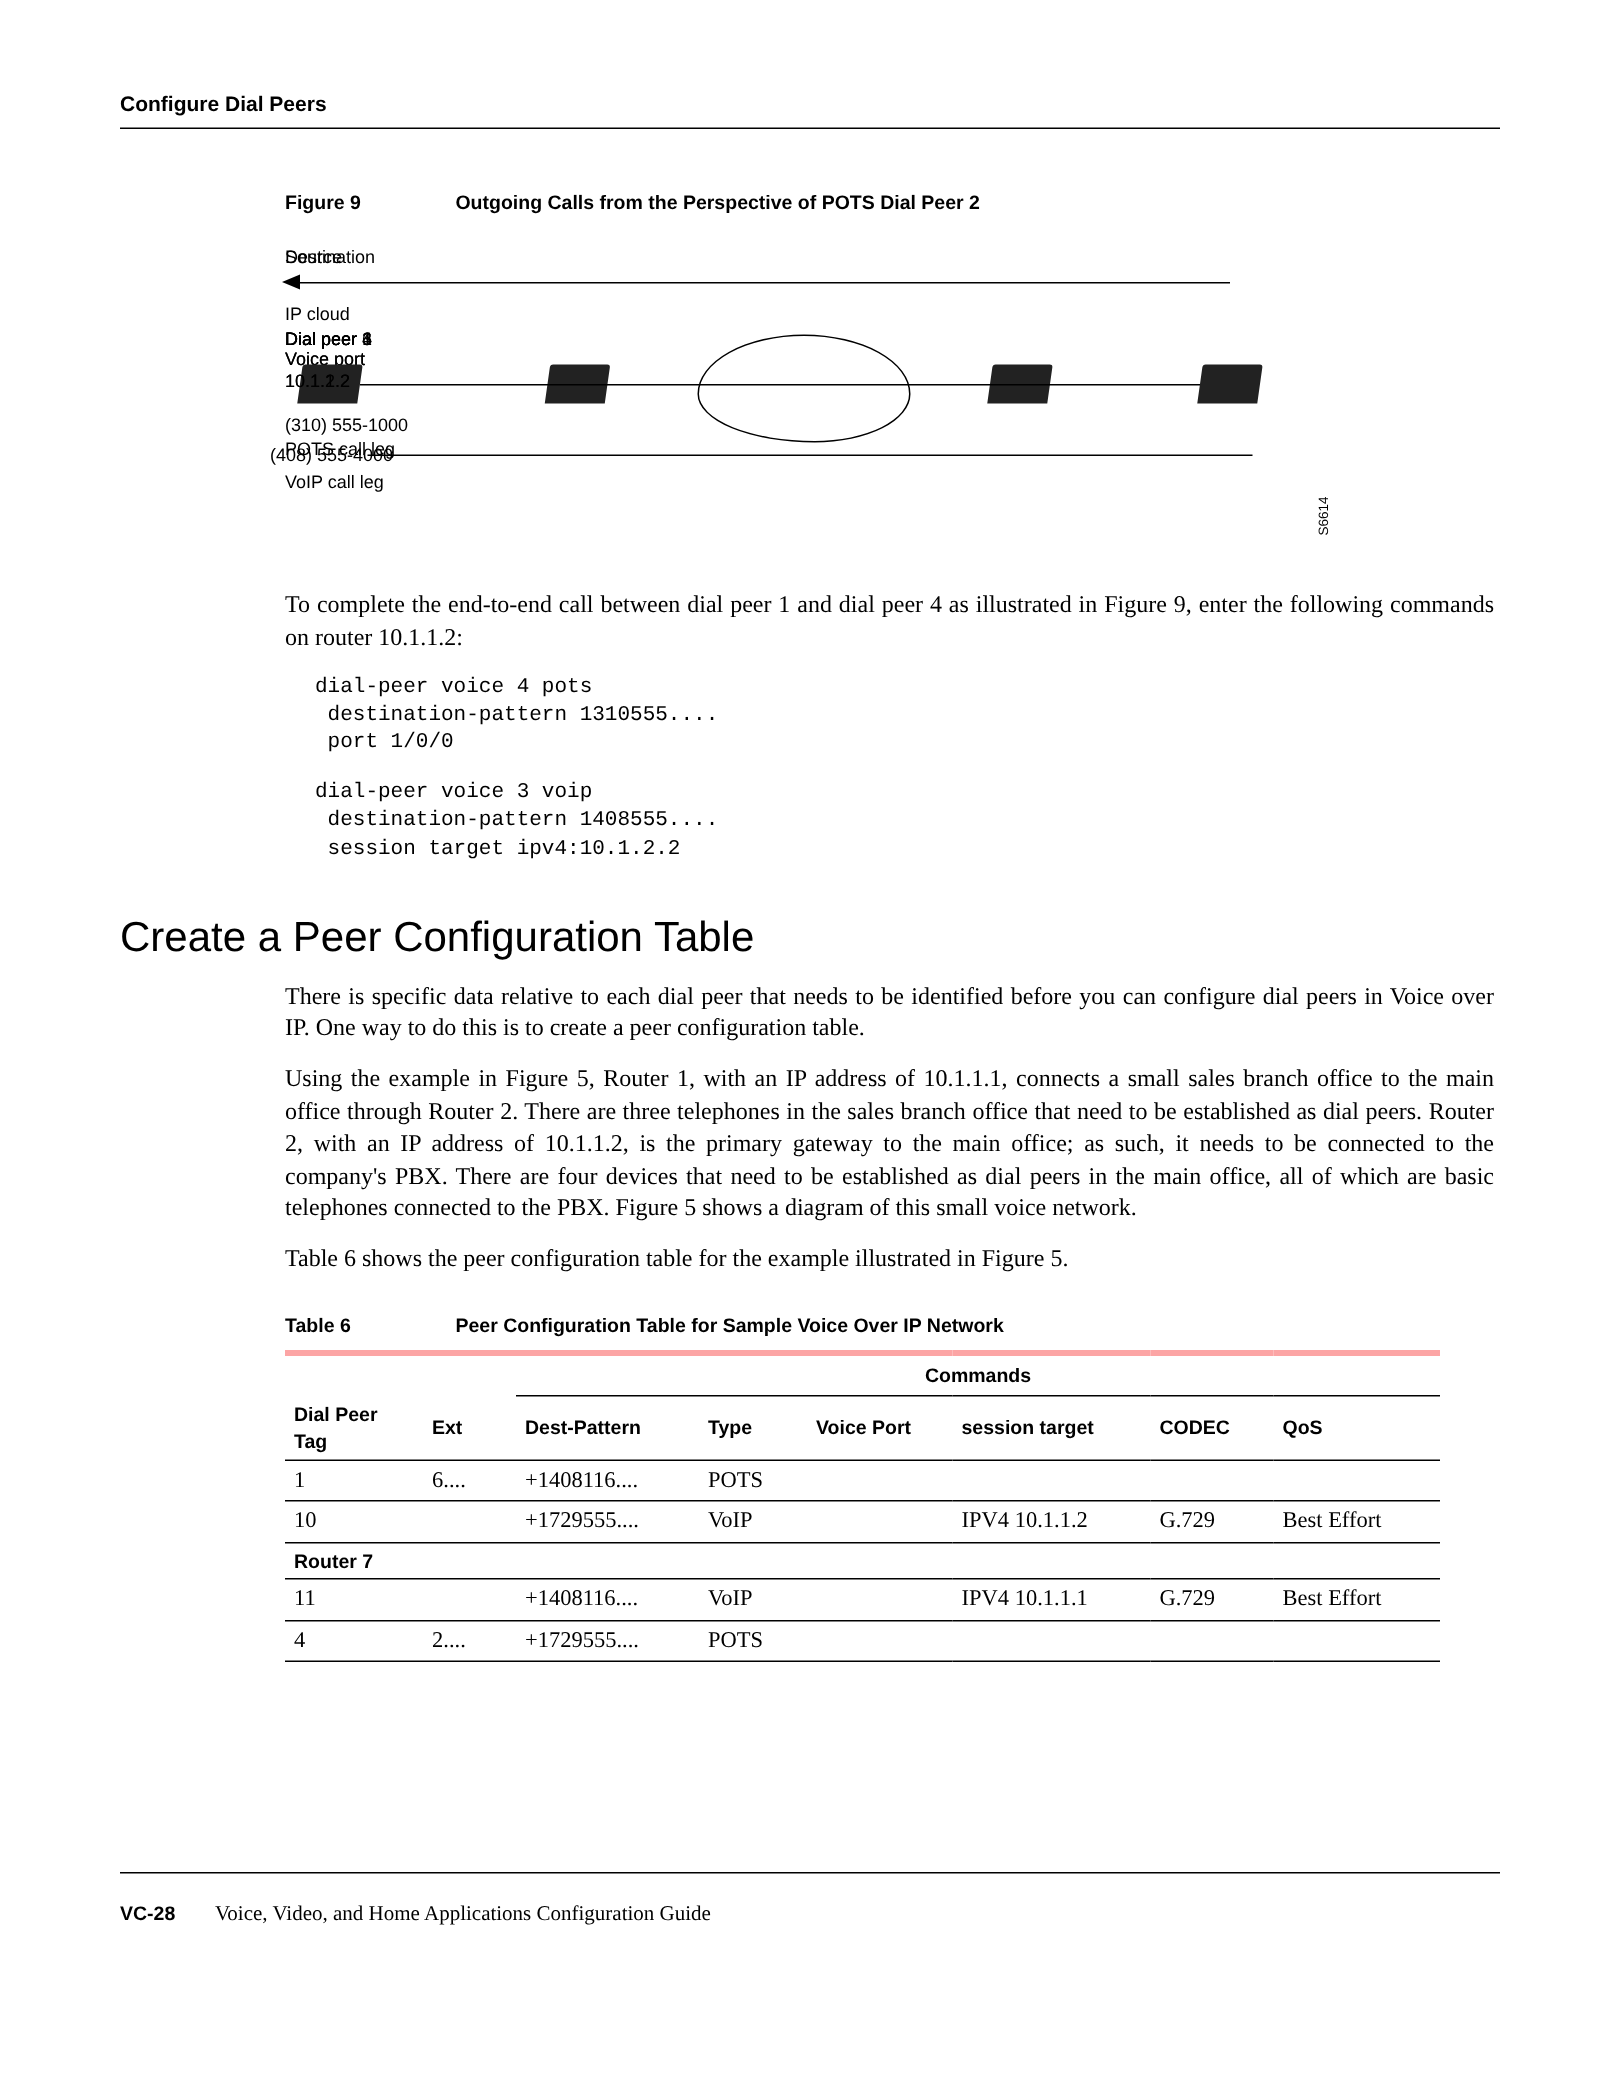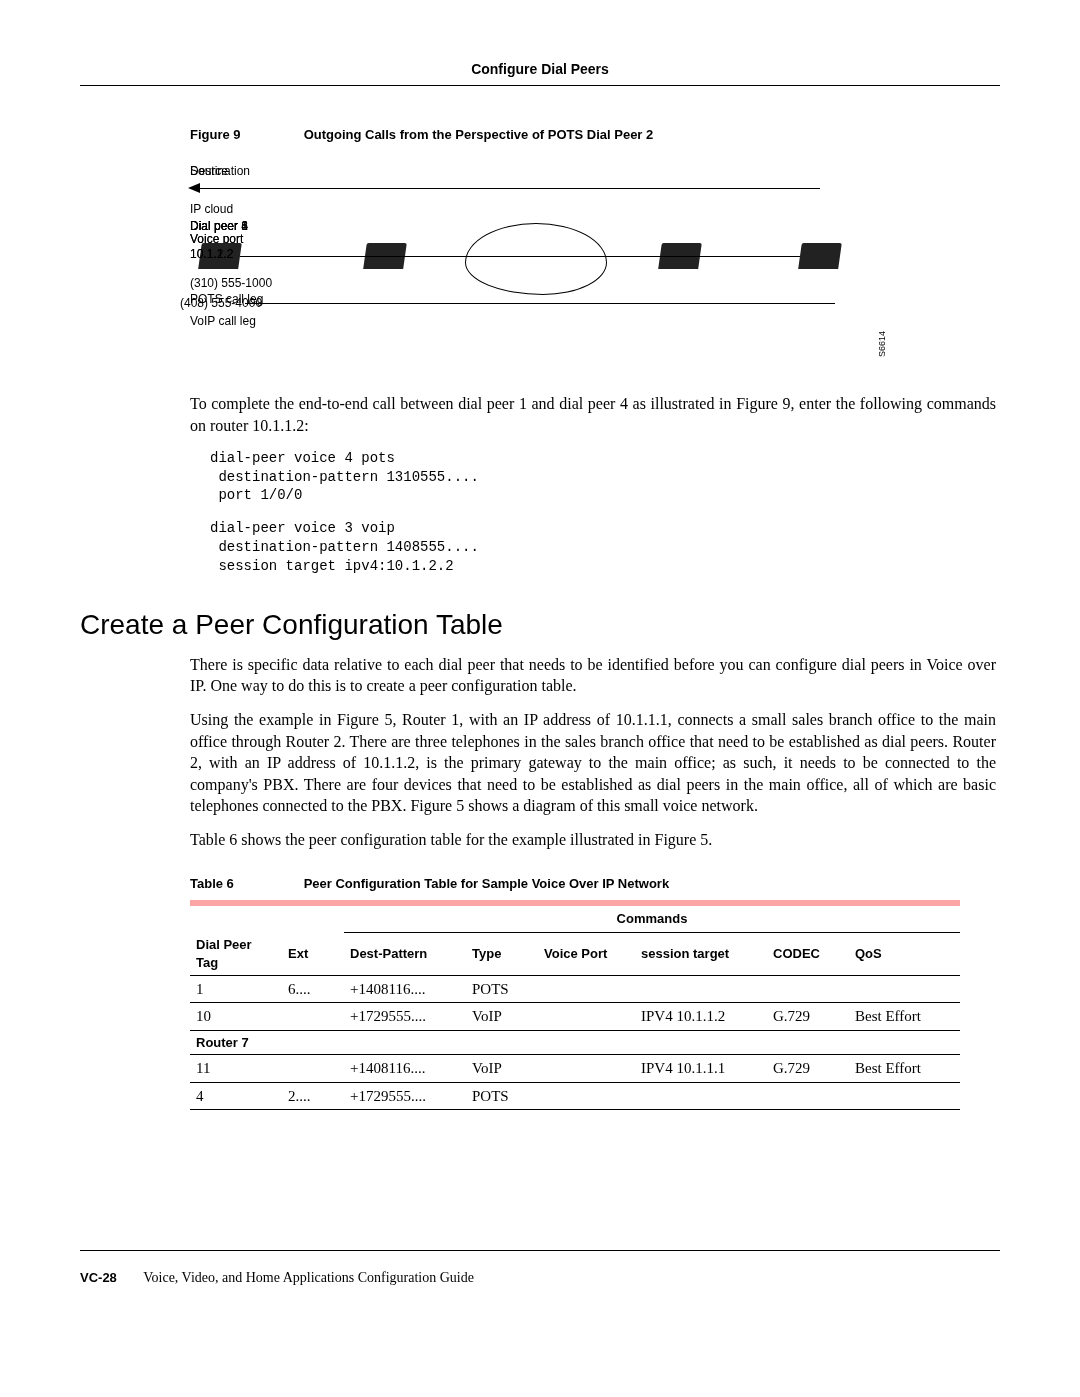--- a/index.html
+++ b/index.html
@@ -13,21 +13,20 @@
     box-sizing: border-box;
     line-height: 1.35;
   }
   .section-header {
     font-family: Arial, Helvetica, sans-serif;
     font-weight: bold;
     font-size: 14px;
     border-bottom: 1px solid #000;
     padding-bottom: 6px;
     margin-bottom: 40px;
-    text-align: center;
   }
   .figure-caption {
     font-family: Arial, Helvetica, sans-serif;
     font-weight: bold;
     font-size: 13px;
     margin: 0 0 20px 110px;
   }
   .figure-caption .fig-label { display:inline-block; width:110px; }
   .diagram-box {
     margin: 0 0 30px 110px;
@@ -100,21 +99,21 @@
     font-family: Arial, Helvetica, sans-serif;
     font-weight: bold;
     font-size: 13px;
     text-align: left;
     padding: 4px 6px;
   }
   table.data td {
     padding: 3px 6px;
     text-align:left;
   }
-  .rule-top td, .rule-top th { border-top:6px solid #fca5a5; }
+  .rule-top td, .rule-top th { border-top:4px solid #fca5a5; }
   .rule-bot td, .rule-bot th { border-bottom:1px solid #000; }
   .router-row td {
     font-family: Arial, Helvetica, sans-serif;
     font-weight: bold;
     font-size: 13px;
   }
   .footer {
     margin-top: 140px;
     border-top: 1px solid #000;
     padding-top: 18px;

